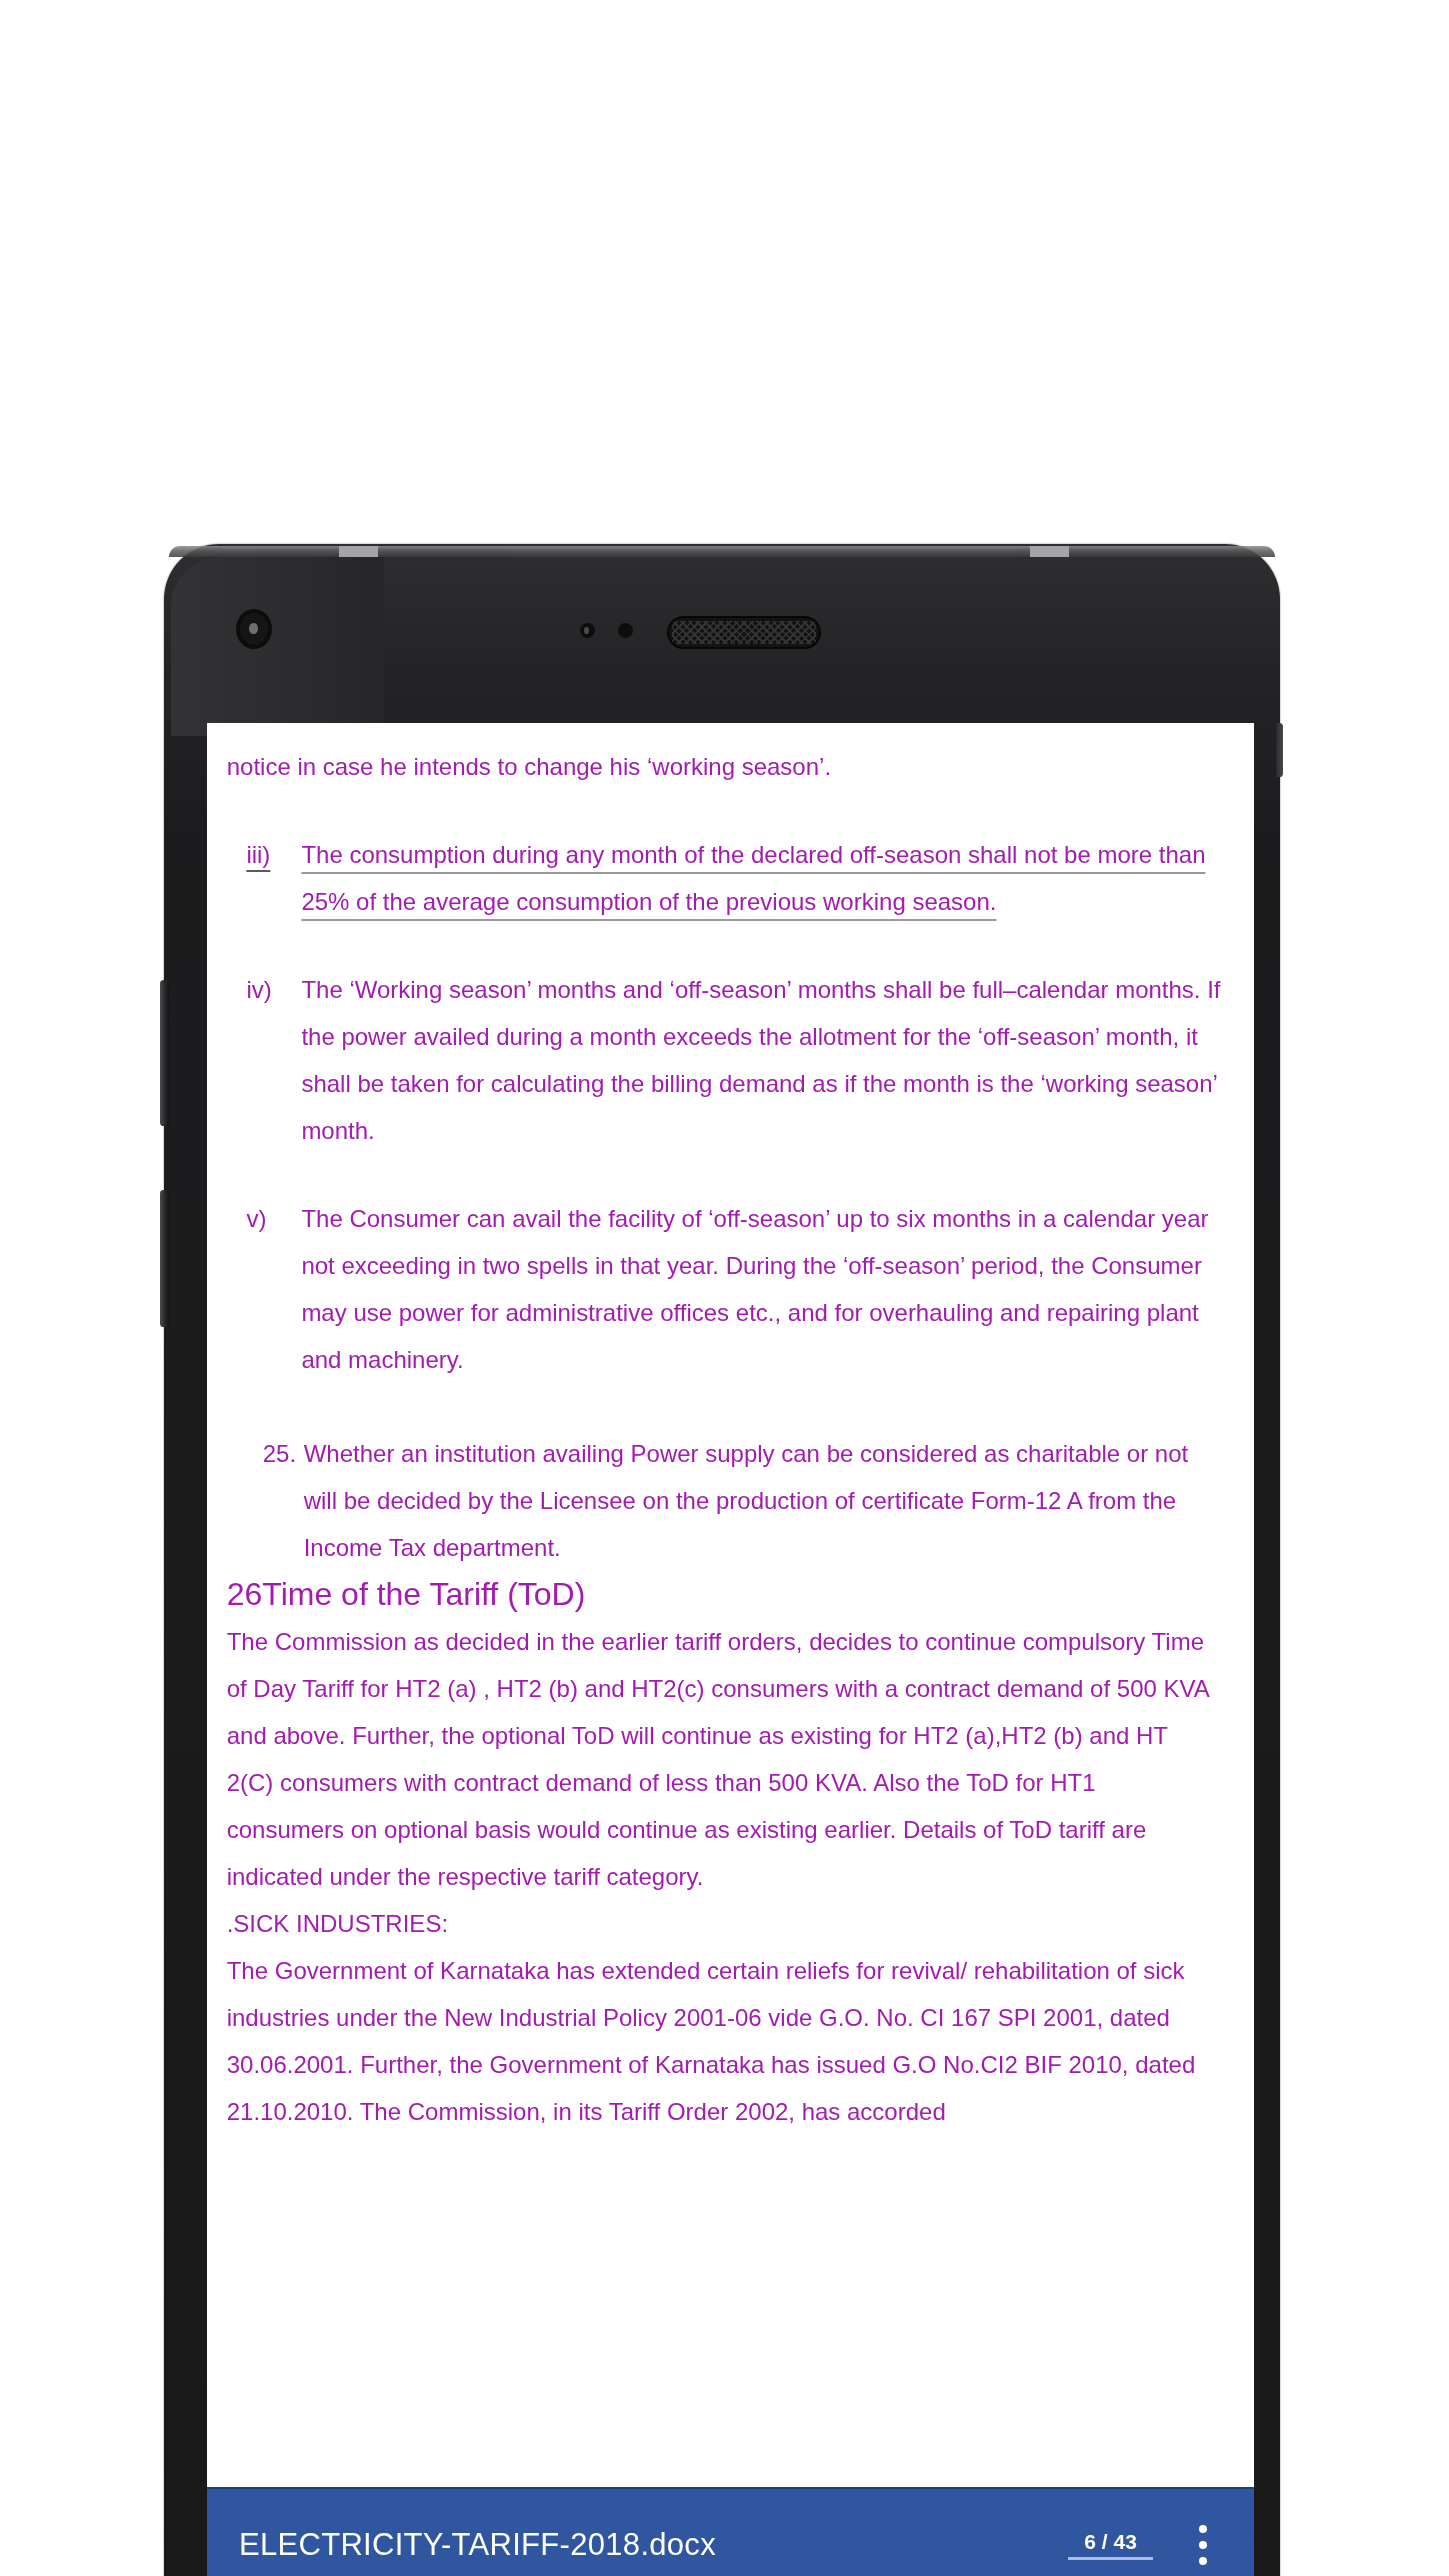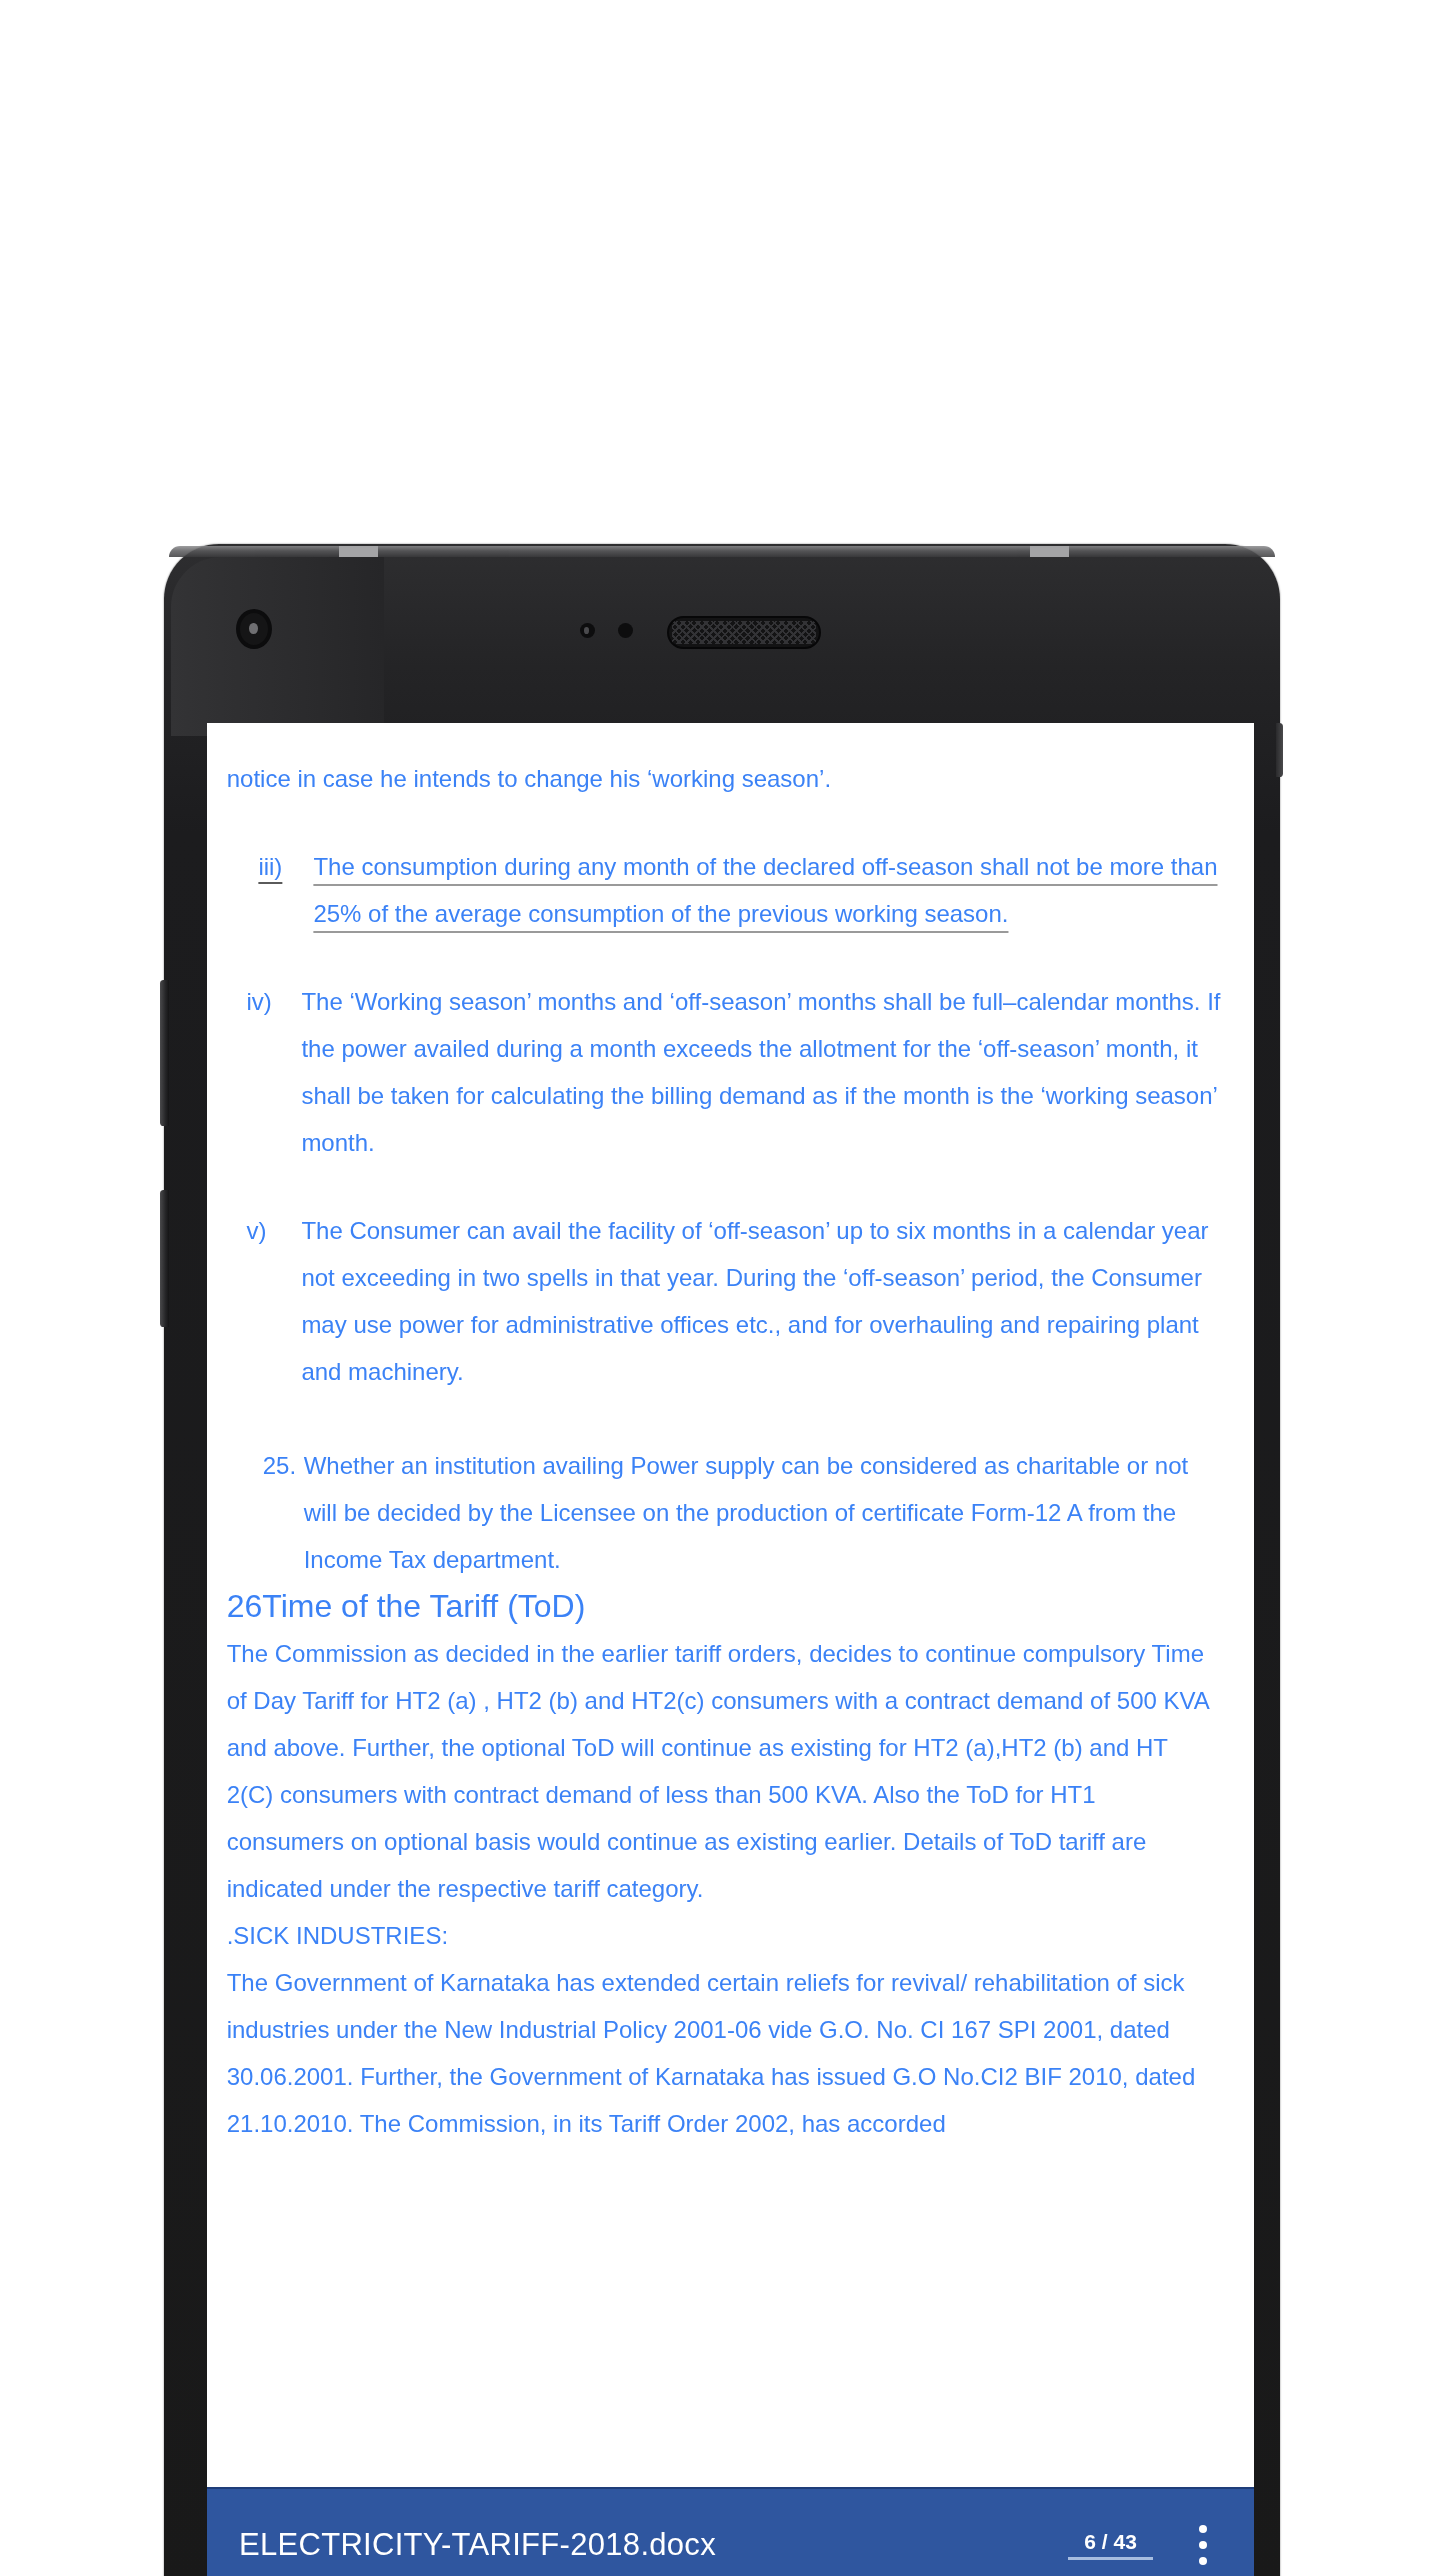--- a/index.html
+++ b/index.html
@@ -165,27 +165,27 @@
     top: 179px;     
     width: 1047px;  
     height: 1878px;
     background: #ffffff;
     overflow: hidden;
   }
 
   
   .doc {
     position: absolute;
-    left: 0; top: 16px;
+    left: 0; top: 4px;
     width: 1047px;
     height: 1764px;
     background: #ffffff;
     padding: 16px 19.7px 0 19.7px;
     font-family: "Liberation Sans", sans-serif;
-    color: #3b82f6;
+    color: #a21caf;
     font-size: 24px;
     line-height: 47px;
   }
   .doc p { margin: 0; }
 
   .p-lead { margin-left: 19.7px; }
 
   .clause {
     display: flex;
     margin-top: 41px;
@@ -201,21 +201,20 @@
     text-decoration: underline;
     text-decoration-color: #9a9a9a;
     text-underline-offset: 9px;
     text-decoration-thickness: 1.8px;
   }
   .clause.underlined .marker {
     text-decoration: underline;
     text-decoration-color: #5a5a5a;
     text-underline-offset: 7.2px;
     text-decoration-thickness: 1.8px;
-    margin-left: 12px;
   }
 
   .num-item {
     display: flex;
     margin-top: 47px;
     margin-left: 36px;
     padding-right: 25px;
   }
   .num-item .marker { flex: 0 0 auto; width: 41px; }
   .num-item .body { flex: 1 1 auto; }

